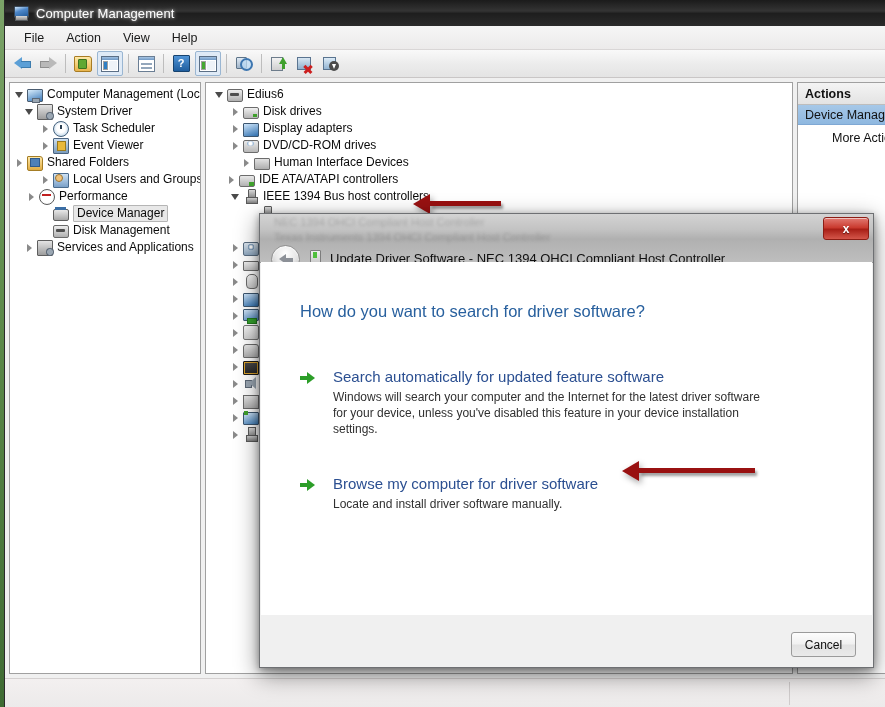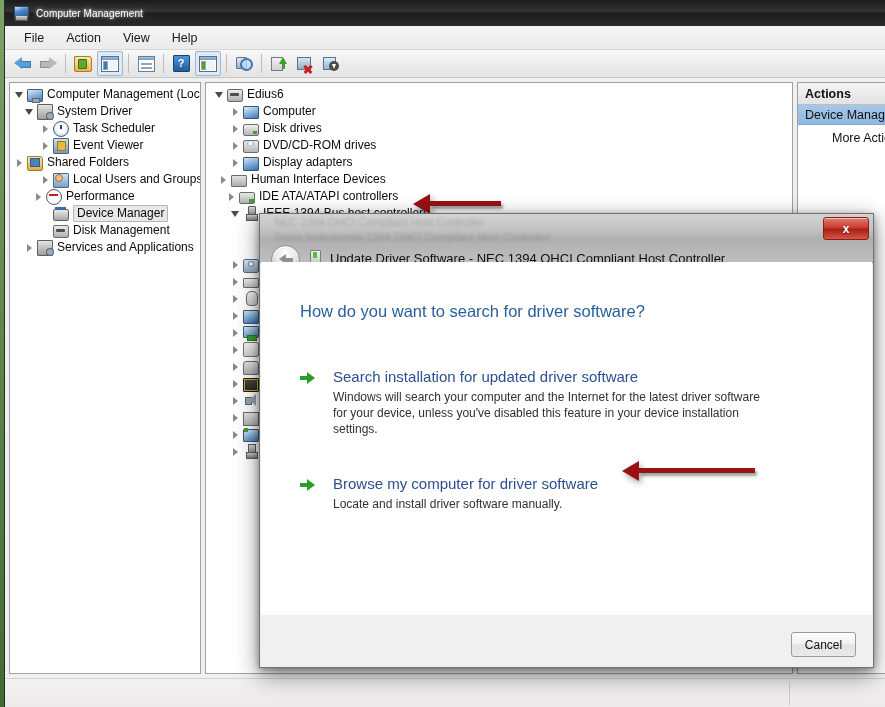--- a/index.html
+++ b/index.html
@@ -35,21 +35,21 @@
     position:absolute;left:1px;top:1px;width:13px;height:10px;
     background:linear-gradient(160deg,#cfe6fa 0%,#4d87c9 40%,#1e5796 100%);
     border:1px solid #3a4a5c;border-radius:1px;
   }
   .monitor-base{
     position:absolute;left:2px;top:11px;width:11px;height:4px;
     background:linear-gradient(180deg,#d8d8d8,#8d8d8d);
     border:1px solid #55595c;border-top:none;
   }
   #cm-title-text{
-    color:#ffffff;font-size:10px;letter-spacing:.1px;
+    color:#ffffff;font-size:13px;letter-spacing:.1px;
     text-shadow:0 0 5px rgba(255,255,255,.55),0 0 3px rgba(255,255,255,.5);
   }
 
   
   #cm-menubar{
     position:absolute;left:0;top:26px;width:881px;height:24px;
     background:linear-gradient(180deg,#f6f6f6 0%,#eceaea 100%);
     border-bottom:1px solid #d9d6d6;
     display:flex;align-items:center;padding-left:8px;box-sizing:border-box;
   }
@@ -456,21 +456,21 @@
             </span>
           <span class="lbl">Shared Folders</span>
         </div>
         <div class="row" style="padding-left:30px">
           <span class="exp closed"></span>
           <span class="ico">
               <span class="d-users" style="display:block"></span>
             </span>
           <span class="lbl">Local Users and Groups</span>
         </div>
-        <div class="row" style="padding-left:23px">
+        <div class="row" style="padding-left:16px">
           <span class="exp closed"></span>
           <span class="ico">
               <span class="d-perf" style="display:block"></span>
             </span>
           <span class="lbl">Performance</span>
         </div>
         <div class="row selected" style="padding-left:30px">
           <span class="exp none"></span>
           <span class="ico">
               <span class="d-devmgr" style="display:block"></span>
@@ -500,46 +500,39 @@
           <span class="exp open"></span>
           <span class="ico">
               <span class="d-disk" style="display:block"></span>
             </span>
           <span class="lbl">Edius6</span>
         </div>
 
         <div class="row" style="padding-left:24px">
           <span class="exp closed"></span>
           <span class="ico">
-              <span class="d-computer" style="display:block"></span>
-            </span>
-          <span class="lbl">Computer</span>
-        </div>
-        <div class="row" style="padding-left:24px">
-          <span class="exp closed"></span>
-          <span class="ico">
               <span class="d-drive" style="display:block"></span>
             </span>
           <span class="lbl">Disk drives</span>
         </div>
         <div class="row" style="padding-left:24px">
           <span class="exp closed"></span>
           <span class="ico">
+              <span class="d-mon2" style="display:block"></span>
+            </span>
+          <span class="lbl">Display adapters</span>
+        </div>
+        <div class="row" style="padding-left:24px">
+          <span class="exp closed"></span>
+          <span class="ico">
               <span class="d-dvd" style="display:block"></span>
             </span>
           <span class="lbl">DVD/CD-ROM drives</span>
         </div>
-        <div class="row" style="padding-left:24px">
-          <span class="exp closed"></span>
-          <span class="ico">
-              <span class="d-mon2" style="display:block"></span>
-            </span>
-          <span class="lbl">Display adapters</span>
-        </div>
-        <div class="row" style="padding-left:12px">
+        <div class="row" style="padding-left:35px">
           <span class="exp closed"></span>
           <span class="ico">
               <span class="d-hid" style="display:block"></span>
             </span>
           <span class="lbl">Human Interface Devices</span>
         </div>
         <div class="row" style="padding-left:20px">
           <span class="exp closed"></span>
           <span class="ico">
               <span class="d-ide" style="display:block"></span>
@@ -684,21 +677,21 @@
   </div>
 
   <div id="dlg-content">
     <div id="dlg-heading">How do you want to search for driver software?</div>
 
     <div class="opt" id="opt-auto">
       <span class="opt-arrow">
           <span class="s"></span>
           <span class="h"></span>
         </span>
-      <div class="opt-title">Search installation for updated driver software</div>
+      <div class="opt-title">Search automatically for updated feature software</div>
       <div class="opt-desc">Windows will search your computer and the Internet for the latest driver software for your device, unless you've disabled this feature in your device installation settings.</div>
     </div>
 
     <div class="opt" id="opt-browse">
       <span class="opt-arrow">
           <span class="s"></span>
           <span class="h"></span>
         </span>
       <div class="opt-title">Browse my computer for driver software</div>
       <div class="opt-desc">Locate and install driver software manually.</div>

